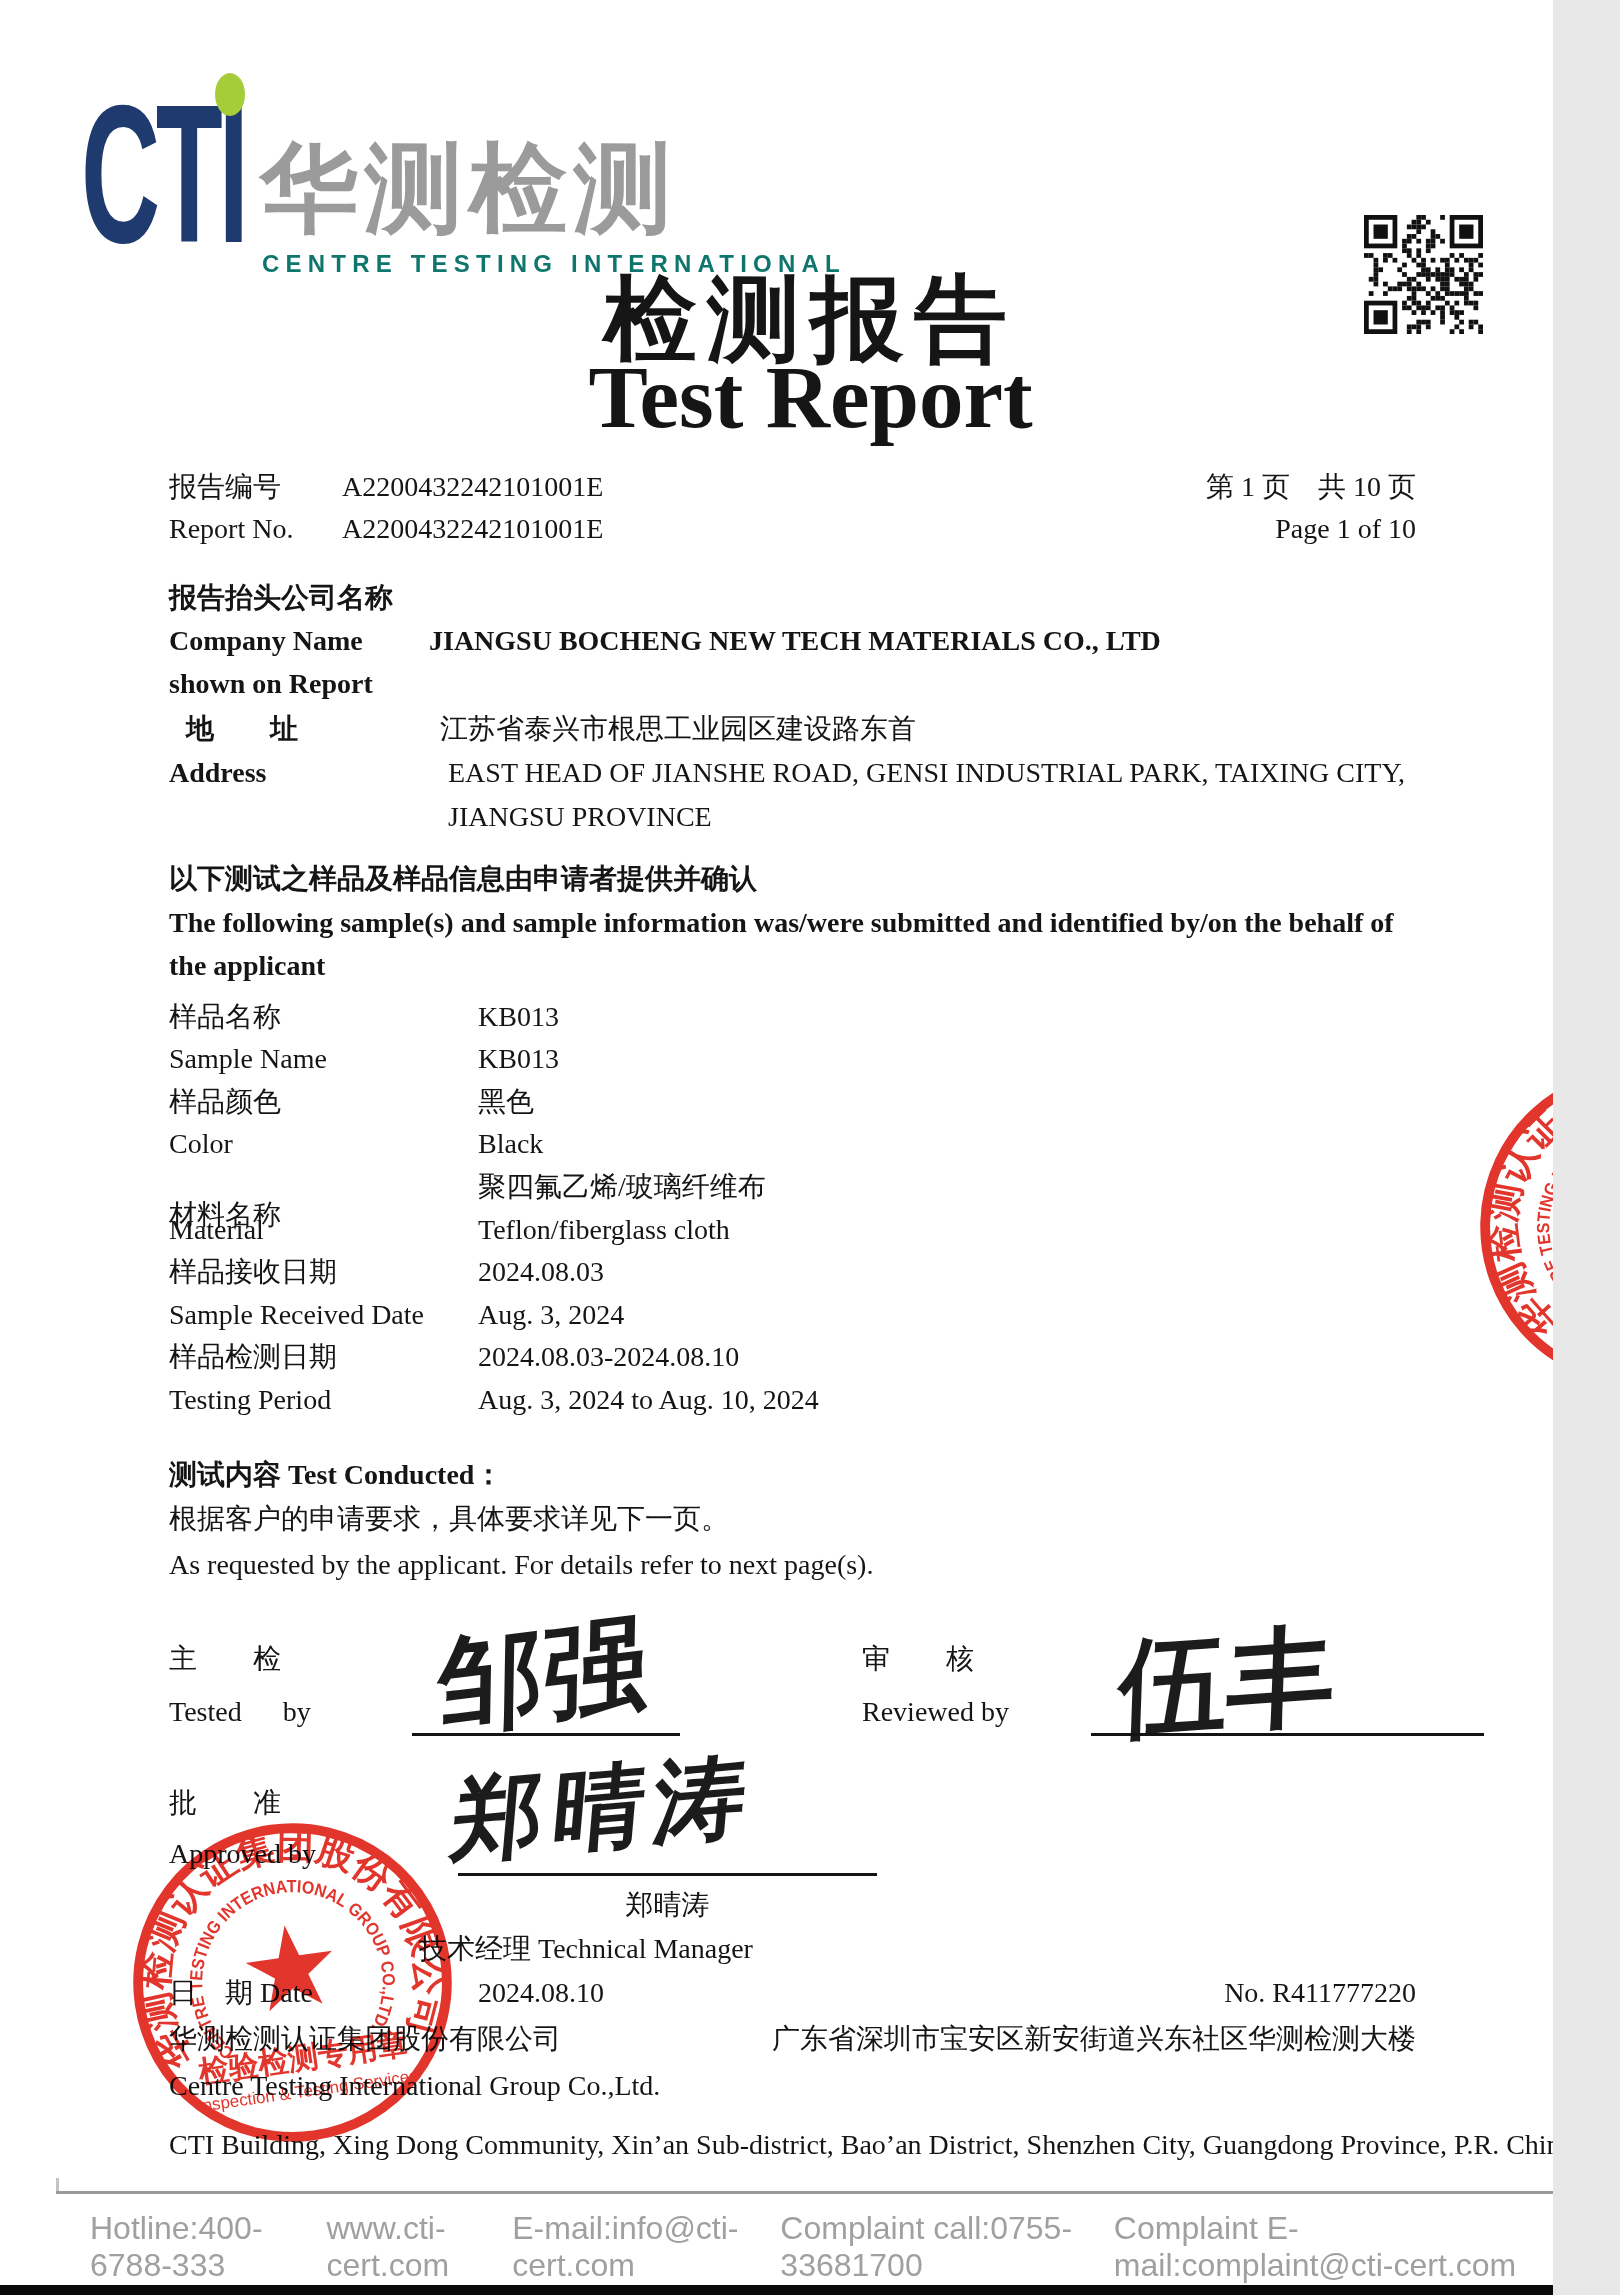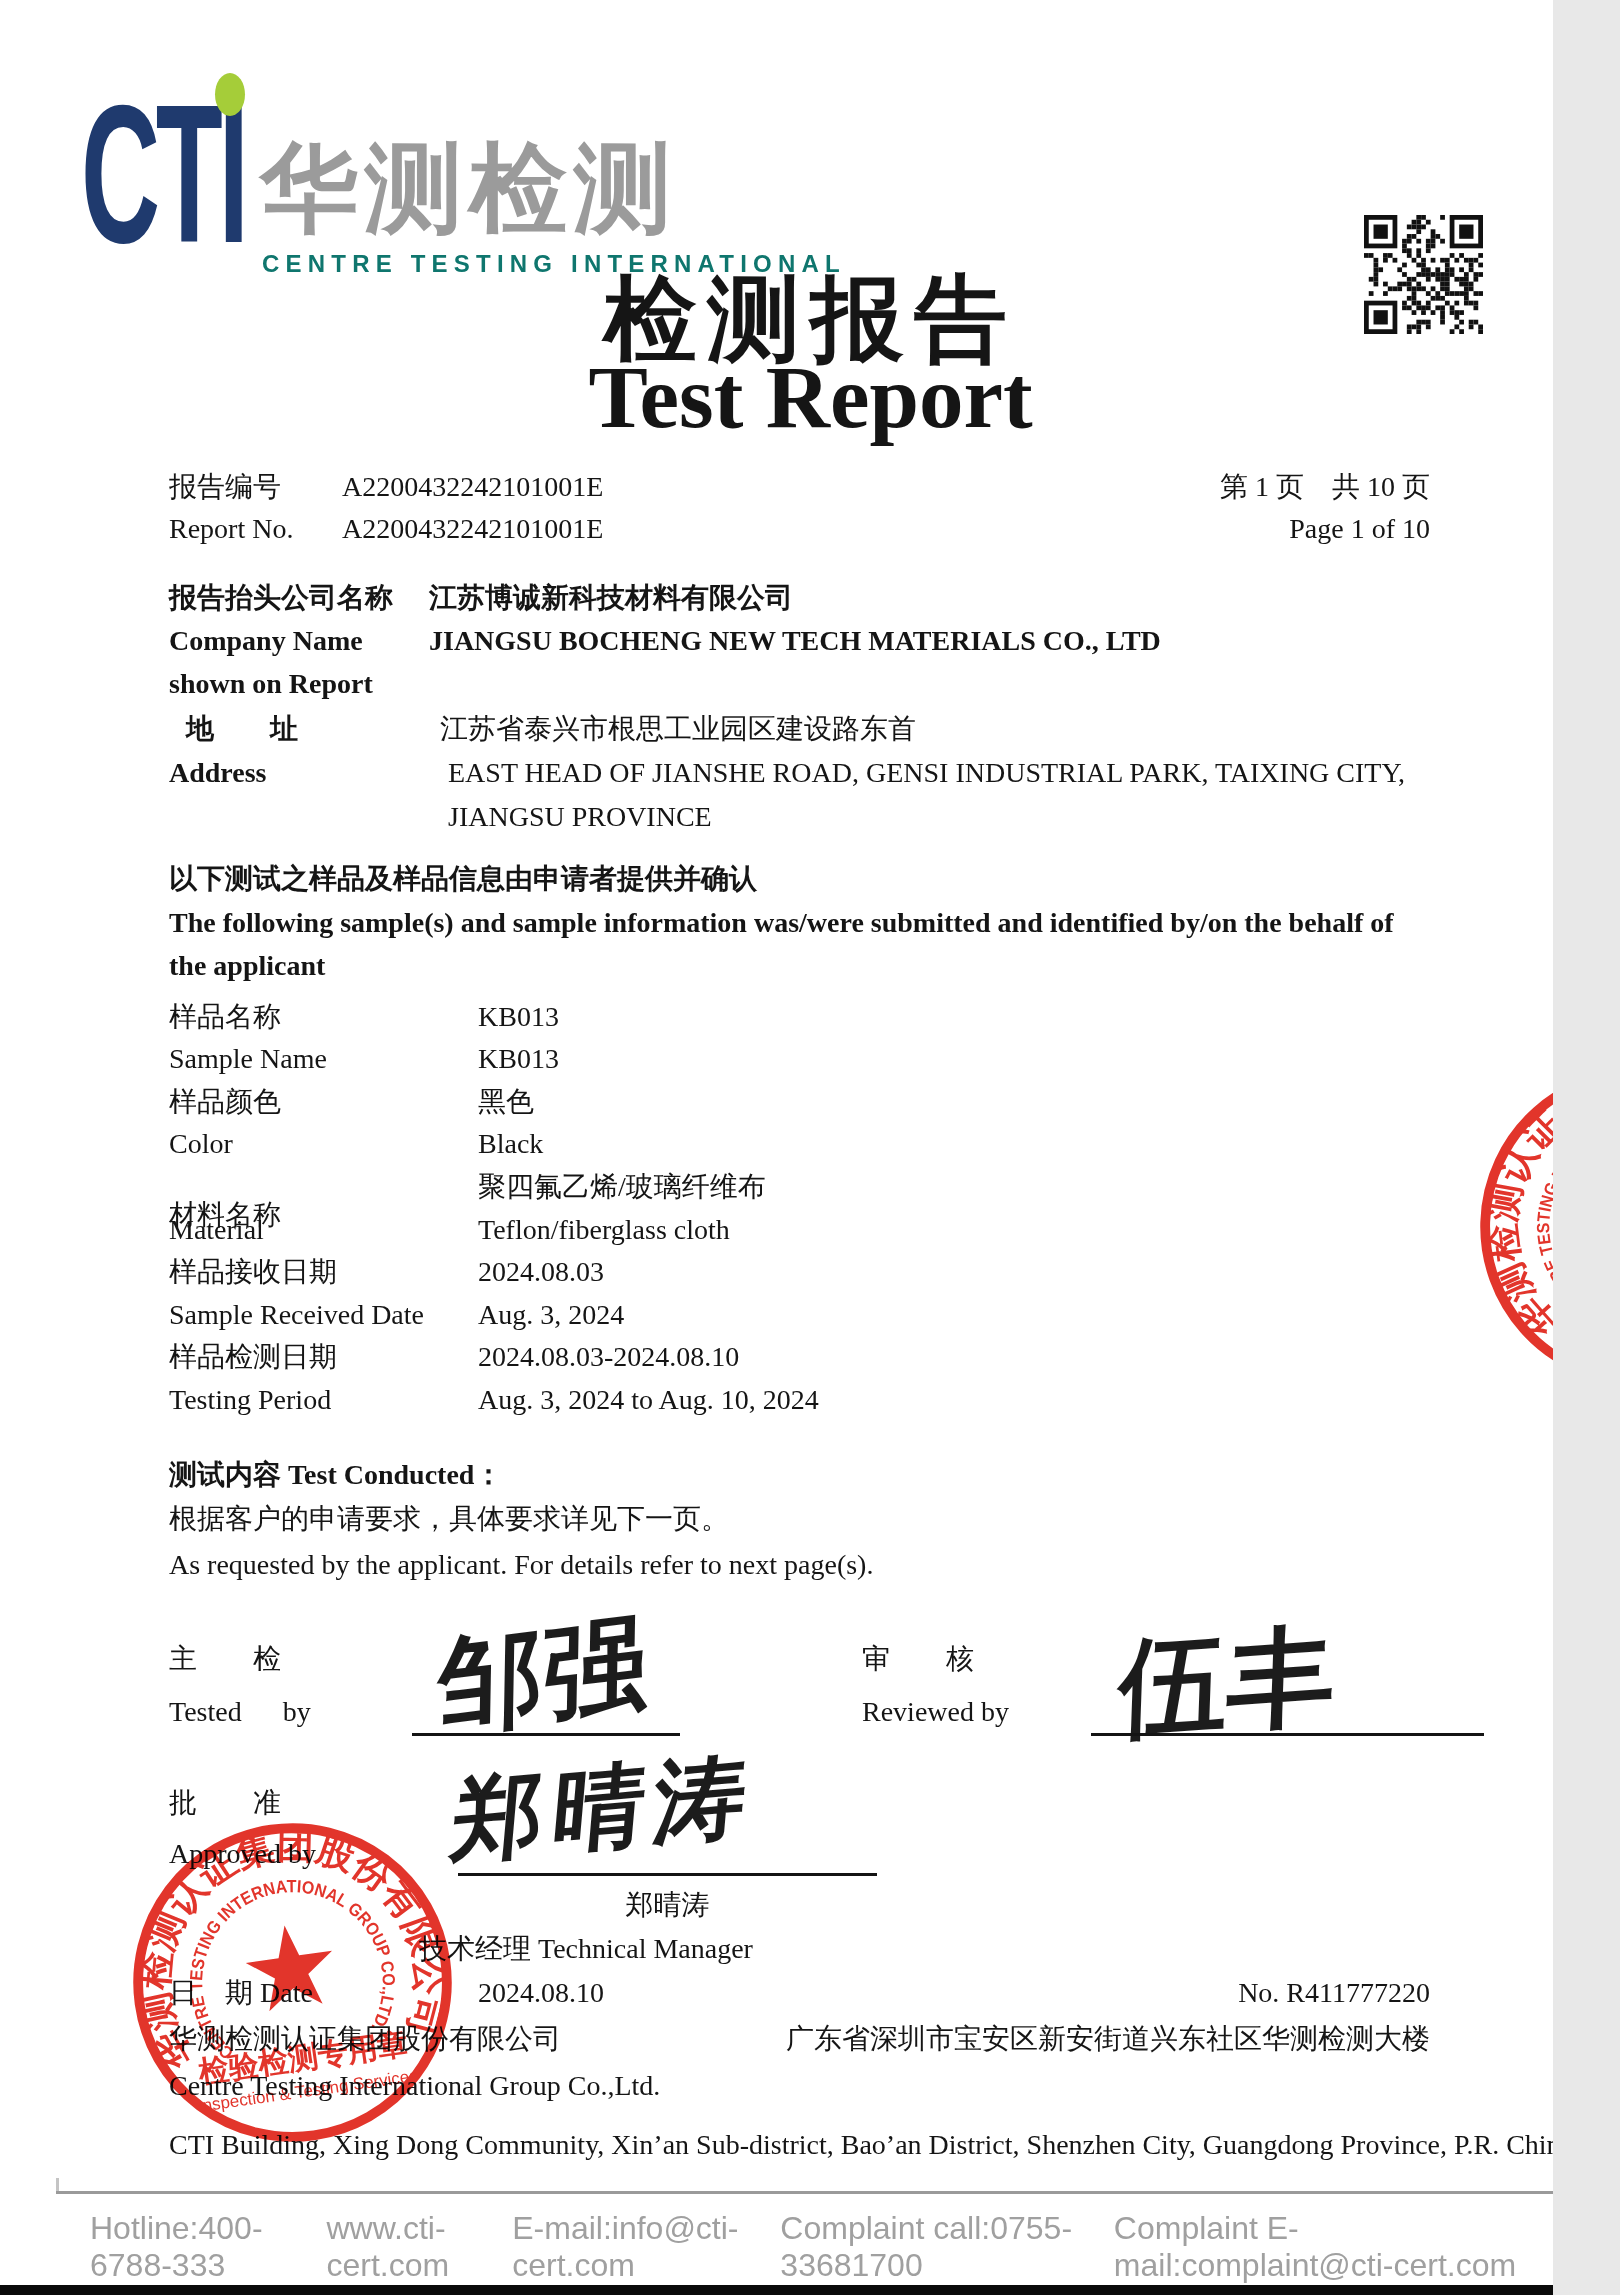--- a/index.html
+++ b/index.html
@@ -1,21 +1,21 @@
 <!DOCTYPE html>
 <html style="font-size:10.5px"><head>
 <meta charset="utf-8">
 <style>
   html,body{margin:0;padding:0;background:#e8e8e8;}
   #page{position:relative;width:1553px;height:2295px;background:#ffffff;overflow:hidden;
         font-family:"Liberation Serif",serif;color:#151515;}
   .abs{position:absolute;white-space:nowrap;}
   .fs{font-size:28px;line-height:1.2;}
   .b{font-weight:bold;}
-  .right{right:123px;text-align:right;}
+  .right{right:137px;text-align:right;}
   
   .cti-word{font-family:"Liberation Sans",sans-serif;font-weight:bold;color:#1f3a6e;
             font-size:196px;line-height:1;letter-spacing:-7.9px;transform:scaleX(.56);transform-origin:left top;}
   .logo-dot{width:30px;height:43px;border-radius:50%;background:#a5cd39;}
   .logo-cn{font-family:"Liberation Sans","DejaVu Sans",sans-serif;font-weight:bold;color:#9b9b9b;
            font-size:98px;line-height:1;letter-spacing:6.5px;}
   .logo-en{font-family:"Liberation Sans",sans-serif;font-weight:bold;color:#0f766e;
            font-size:24px;letter-spacing:6.2px;}
   
   .title-cn{left:0;width:1621px;text-align:center;font-size:93px;font-weight:bold;letter-spacing:10.5px;}
@@ -241,21 +241,20 @@
   <div class="abs title-en" style="top:346px;">Test Report</div>
 
   <div class="abs fs" style="left:169px;top:470px;">报告编号</div>
   <div class="abs fs" style="left:342px;top:470px;">A2200432242101001E</div>
   <div class="abs fs right" style="top:470px;">第 1 页　共 10 页</div>
   <div class="abs fs" style="left:169px;top:512px;">Report No.</div>
   <div class="abs fs" style="left:342px;top:512px;">A2200432242101001E</div>
   <div class="abs fs right" style="top:512px;">Page 1 of 10</div>
 
   <div class="abs fs b" style="left:169px;top:581px;">报告抬头公司名称</div>
-  <div class="abs fs b" style="left:429px;top:581px;">江苏博诚新科技材料有限公司</div>
   <div class="abs fs b" style="left:169px;top:624px;">Company Name</div>
   <div class="abs fs b" style="left:429px;top:624px;">JIANGSU BOCHENG NEW TECH MATERIALS CO., LTD</div>
   <div class="abs fs b" style="left:169px;top:667px;">shown on Report</div>
 
   <div class="abs fs b" style="left:186px;top:712px;">地　　址</div>
   <div class="abs fs" style="left:440px;top:712px;">江苏省泰兴市根思工业园区建设路东首</div>
   <div class="abs fs b" style="left:169px;top:756px;">Address</div>
   <div class="abs fs" style="left:448px;top:756px;">EAST HEAD OF JIANSHE ROAD, GENSI INDUSTRIAL PARK, TAIXING CITY,</div>
   <div class="abs fs" style="left:448px;top:800px;">JIANGSU PROVINCE</div>
 

